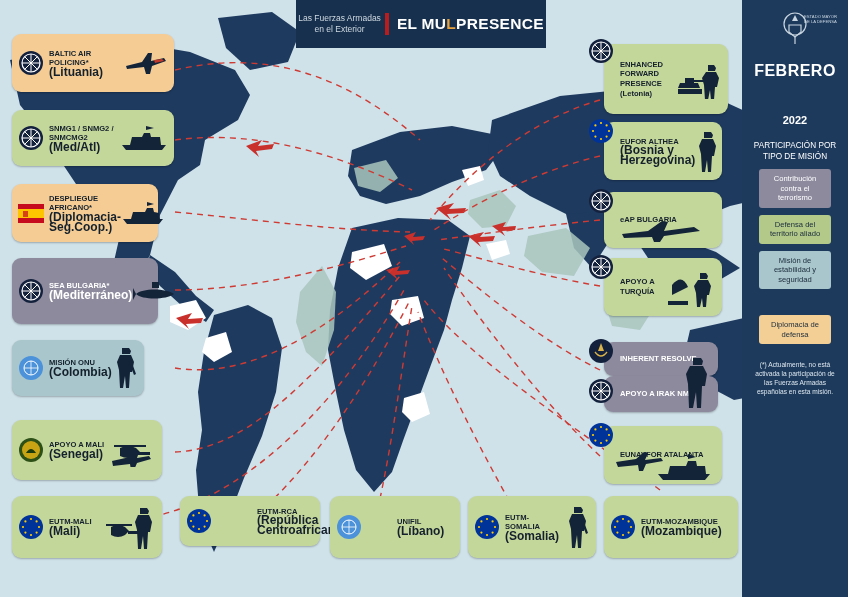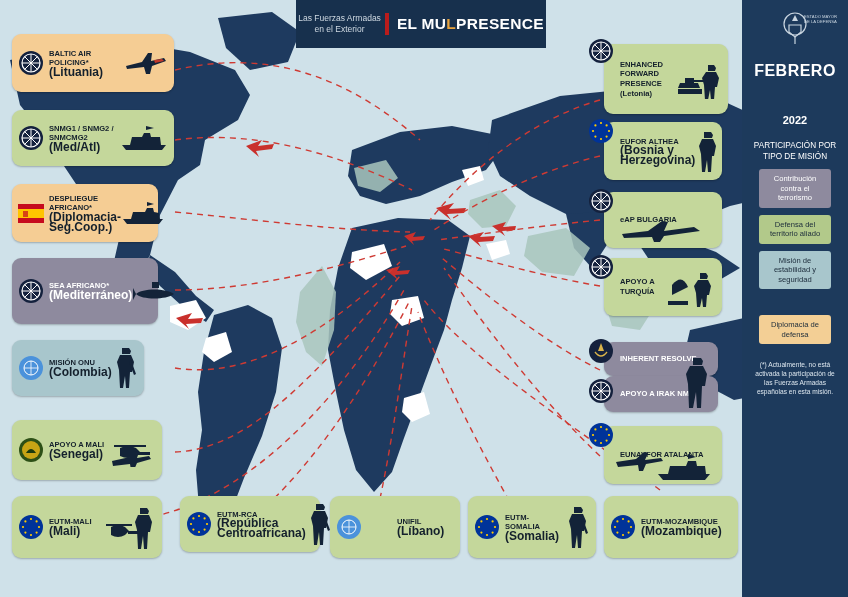--- a/index.html
+++ b/index.html
@@ -255,21 +255,21 @@
 
   <div class="card c-purple" style="left:12px;top:258px;width:146px;height:66px;">
     <div class="badge">
       <svg width="26" height="26" viewBox="0 0 26 26">
           <circle cx="13" cy="13" r="12" fill="#14213d"></circle>
           <circle cx="13" cy="13" r="9" fill="none" stroke="#fff" stroke-width="1.2"></circle>
           <path d="M13 4 L13 22 M4 13 L22 13 M7 7 L19 19 M19 7 L7 19" stroke="#fff" stroke-width="1"></path>
         </svg>
     </div>
     <div class="txt">
-      <div>SEA AFRICANO*</div>
+      <div>SEA BULGARIA*</div>
       <div class="sub">(Mediterráneo)</div>
     </div>
     <div class="fig">
       <svg class="sil" width="46" height="26" viewBox="0 0 46 26">
           <path d="M4 16 C10 10, 34 10, 42 16 C34 22, 10 22, 4 16 Z" fill="#132338"></path>
           <path d="M20 10 L20 4 L27 4 L27 10 Z" fill="#132338"></path>
           <path d="M4 16 L1 10 L1 22 Z" fill="#132338"></path>
         </svg>
     </div>
   </div>
@@ -341,21 +341,21 @@
       <svg class="sil" width="52" height="46" viewBox="0 0 52 46">
           <path d="M2 20 h26 v2 h-26 z" fill="#132338"></path>
           <path d="M7 23 q7 -4 14 0 l4 4 -4 4 q-7 4 -14 0 z" fill="#132338"></path>
           <path d="M24 27 h10 v3 h-10 z" fill="#132338"></path>
           <path d="M36 4 h7 l2 3 -1 3 h-8 z" fill="#132338"></path>
           <path d="M34 11 h11 l3 7 -2 10 h-2 l-1 17 h-3 l-1 -13 -2 13 h-3 l-1 -19 -2 -8 z" fill="#132338"></path>
         </svg>
     </div>
   </div>
 
-  <div class="card c-green" style="left:180px;top:496px;width:140px;height:56px;">
+  <div class="card c-green" style="left:180px;top:496px;width:140px;height:50px;gap:40px;">
     <div class="badge">
       <svg width="26" height="26" viewBox="0 0 26 26">
           <circle cx="13" cy="13" r="12" fill="#003399"></circle>
           <g fill="#ffcc00">
             <circle cx="13" cy="5" r="1.1"></circle>
             <circle cx="18.6" cy="7.4" r="1.1"></circle>
             <circle cx="21" cy="13" r="1.1"></circle>
             <circle cx="18.6" cy="18.6" r="1.1"></circle>
             <circle cx="13" cy="21" r="1.1"></circle>
             <circle cx="7.4" cy="18.6" r="1.1"></circle>

